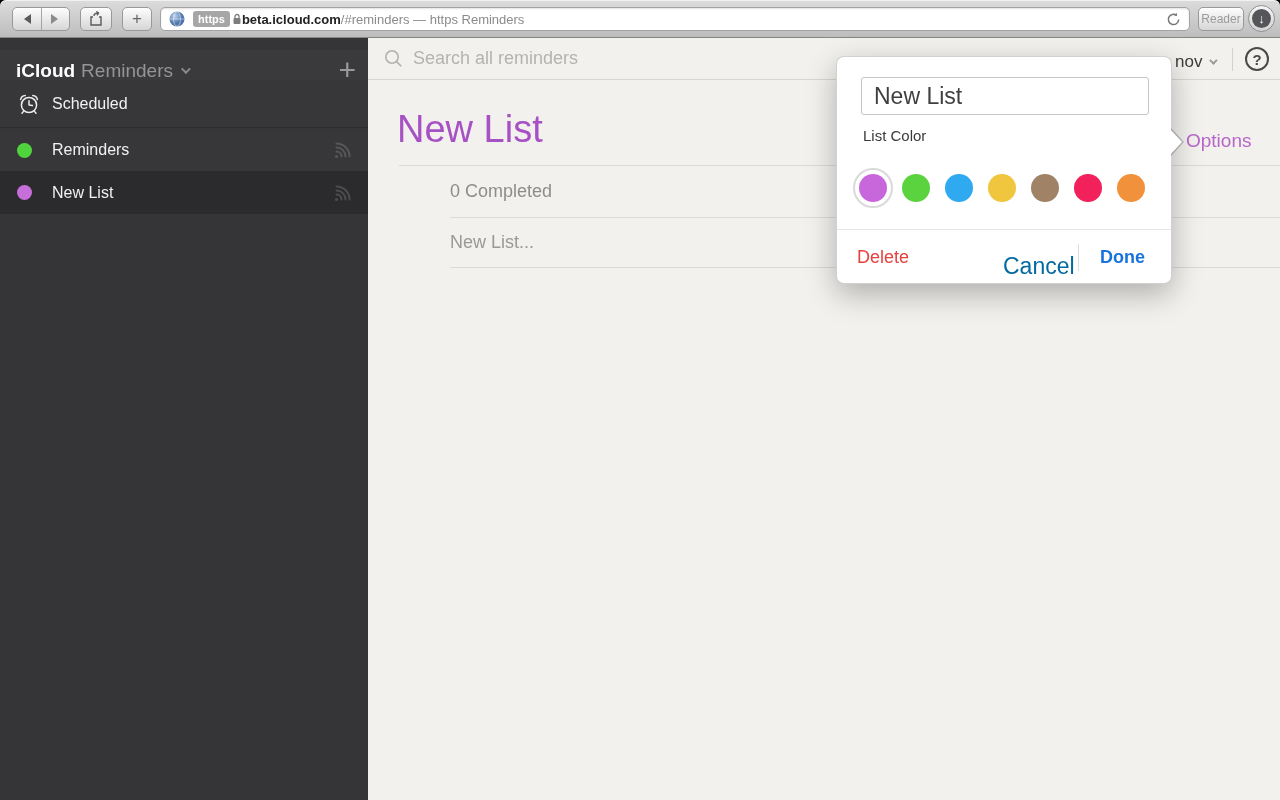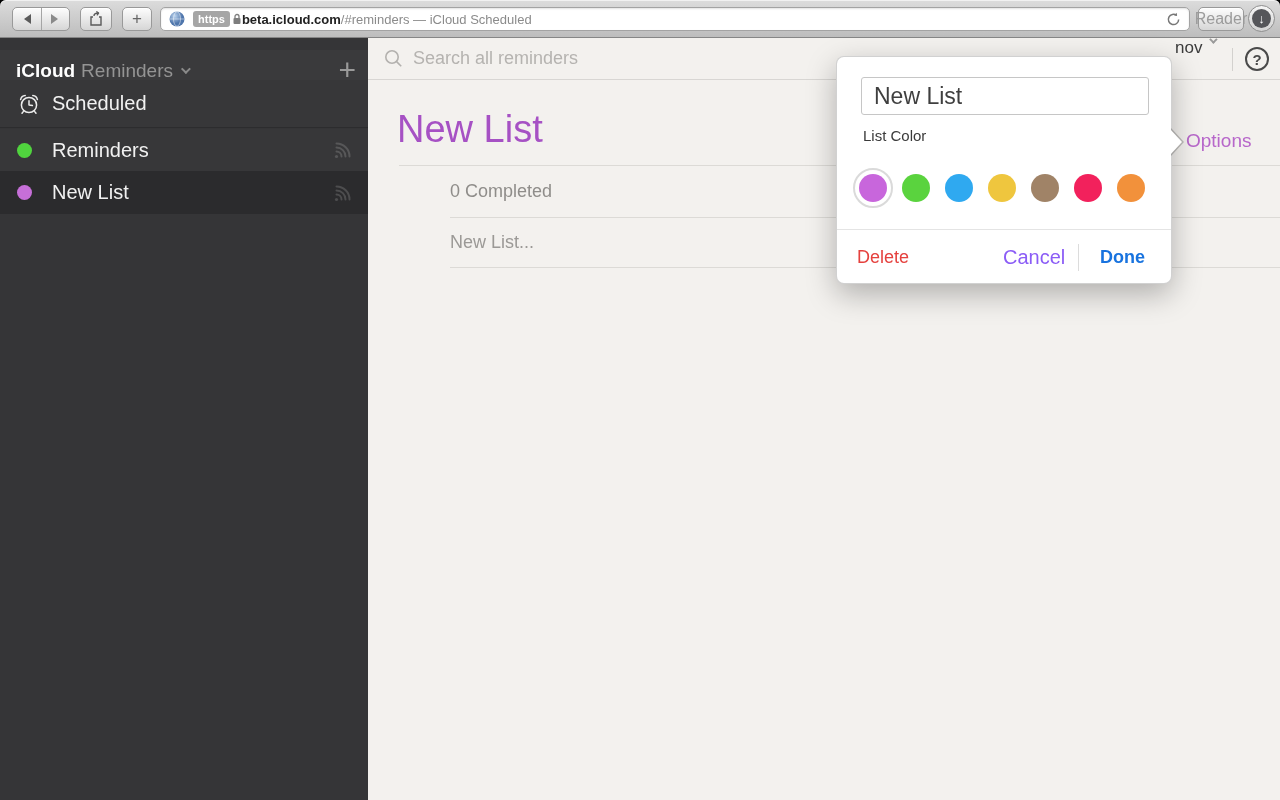--- a/index.html
+++ b/index.html
@@ -19,52 +19,52 @@
   .share { left:80px; width:32px; }
   .newtab { left:122px; width:30px; font-size:17px; color:#666; }
   .addressbar { position:absolute; left:160px; top:7px; width:1030px; height:24px; background:#fff;
     border:1px solid #a3a3a3; border-radius:5px; box-shadow:inset 0 1px 2px rgba(0,0,0,.12);
     display:flex; align-items:center; padding:0 8px; font-size:13px; }
   .https-pill { background:#a6a6a6; color:#fff; font-size:11px; font-weight:bold;
     border-radius:3px; padding:2px 5px; margin:0 2px 0 8px; }
   .url-domain { color:#222; font-weight:bold; }
   .url-rest { color:#8b8b8b; }
   .reload { margin-left:auto; }
-  .reader { left:1198px; width:46px; font-size:16px; color:#9b9b9b; }
+  .reader { left:1198px; width:46px; font-size:12px; color:#9b9b9b; }
   .download { position:absolute; left:1248px; top:5px; width:27px; height:27px; border-radius:50%;
     border:1px solid #8f8f8f; background:linear-gradient(#f6f6f6,#d2d2d2); display:flex; align-items:center; justify-content:center; }
   .download .inner { width:19px; height:19px; border-radius:50%; background:#55565a; color:#fff;
     font-size:13px; line-height:19px; text-align:center; }
 
   
   .sidebar { position:absolute; left:0; top:38px; width:368px; height:762px; background:#353537; color:#f1f1f1; }
   .sb-header { position:absolute; left:0; top:12px; width:100%; height:42px; background:#3a3a3c;
     border-bottom:1px solid #242426; display:flex; align-items:center; padding:8px 16px; font-size:19px; }
   .sb-header .bold { font-weight:bold; color:#fff; }
   .sb-header .reg { color:#949494; margin-left:6px; }
   .chev { display:inline-block; width:7px; height:7px; border-right:2px solid #8a8a8a;
     border-bottom:2px solid #8a8a8a; transform:rotate(45deg) translateY(-2px); margin-left:8px; }
   .sb-plus { position:absolute; right:12px; top:3px; font-size:30px; font-weight:100; color:#9a9a9a; cursor:default; }
-  .sb-row { position:absolute; left:0; width:100%; display:flex; align-items:center; padding-left:17px; font-size:20px; }
+  .sb-row { position:absolute; left:0; width:100%; display:flex; align-items:center; padding-left:17px; font-size:16px; }
   .sb-row .ic { width:26px; display:flex; align-items:center; }
   .sb-row .lbl { margin-left:9px; }
   .row-sched { top:42px; height:48px; background:#373739; border-bottom:1px solid #2c2c2e; }
   .row-rem { top:91px; height:42px; background:#373739; }
   .row-new { top:133px; height:43px; background:#2b2b2d; }
   .dot { width:15px; height:15px; border-radius:50%; }
   .bcast { position:absolute; right:14px; }
 
   
   .main { position:absolute; left:368px; top:38px; width:912px; height:762px; background:#f3f1ee; }
   .search-row { position:absolute; left:0; top:0; width:100%; height:42px; border-bottom:1px solid #d8d6d3;
     display:flex; align-items:center; padding-left:16px; }
   .search-input { border:none; outline:none; background:transparent; font-size:18px; color:#555;
     margin-left:10px; width:500px; font-family:"Liberation Sans", sans-serif; }
   .search-input::placeholder { color:#b5b3b0; opacity:1; }
-  .account { position:absolute; left:807px; top:0; height:48px; display:flex; align-items:flex-start; font-size:17px; color:#3c3c3c; }
+  .account { position:absolute; left:807px; top:0; height:48px; display:flex; align-items:center; font-size:17px; color:#3c3c3c; }
   .account .chev { width:6px; height:6px; border-color:#9a9a9a; margin-left:7px; }
   .hdr-divider { position:absolute; left:864px; top:10px; width:1px; height:23px; background:#d3d1ce; }
   .help { position:absolute; left:877px; top:9px; width:24px; height:24px; border:2px solid #4a4a4a;
     border-radius:50%; color:#4a4a4a; font-size:15px; font-weight:bold; text-align:center; line-height:21px; }
   .page-title { position:absolute; left:29px; top:70px; font-size:38px; font-weight:300; color:#a651c4; }
   .hr { position:absolute; height:1px; background:#dcdad6; right:0; }
   .hr1 { top:127px; left:31px; }
   .hr2 { top:179px; left:82px; }
   .hr3 { top:229px; left:82px; }
   .row-completed { position:absolute; left:82px; top:127px; height:52px; line-height:52px; font-size:18px; color:#8f8d8a; }
@@ -80,21 +80,21 @@
     border-left:12px solid #fff; border-right:none; }
   .list-name { position:absolute; left:24px; top:20px; width:288px; height:38px; border:1px solid #c6c6c6;
     border-radius:3px; font-size:23px; color:#3f3f3f; padding:0 12px; font-family:"Liberation Sans", sans-serif; outline:none; }
   .listcolor-lbl { position:absolute; left:26px; top:70px; font-size:15px; color:#3a3a3a; }
   .swatches { position:absolute; left:16px; top:111px; display:flex; gap:3px; }
   .swatch { width:40px; height:40px; border-radius:50%; display:flex; align-items:center; justify-content:center; }
   .swatch.selected { border:2px solid #dadada; }
   .swatch .dot { width:28px; height:28px; }
   .pop-footer { position:absolute; left:0; top:172px; width:100%; height:56px; border-top:1px solid #e4e4e4; }
   .btn-delete { position:absolute; left:20px; top:0; line-height:54px; font-size:18px; color:#e5413e; cursor:default; }
-  .btn-cancel { position:absolute; left:166px; top:0; line-height:54px; font-size:20px; color:#8b5cf6; cursor:default; }
+  .btn-cancel { position:absolute; left:166px; top:9px; line-height:54px; font-size:23px; color:#0369a1; cursor:default; }
   .foot-divider { position:absolute; left:241px; top:14px; width:1px; height:27px; background:#dcdcdc; }
   .btn-done { position:absolute; right:26px; top:0; line-height:54px; font-size:18px; font-weight:bold; color:#1873df; cursor:default; }
 </style>
 </head>
 <body>
 
 <div class="screen">
 
   <div class="chrome">
     <div class="tb-btn navgroup">
@@ -130,21 +130,21 @@
         <circle cx="8" cy="8" r="7.5" fill="url(#gl)"></circle>
         <ellipse cx="8" cy="8" rx="3.5" ry="7.2" fill="none" stroke="#fff" stroke-width=".8" opacity=".6"></ellipse>
         <line x1="1" y1="8" x2="15" y2="8" stroke="#fff" stroke-width=".8" opacity=".6"></line>
       </svg>
       <span class="https-pill">https</span>
       <svg width="10" height="12" viewBox="0 0 10 12">
         <rect x="1.5" y="5" width="7" height="6" rx="1" fill="#7e7e7e"></rect>
         <path d="M3 5 V3.5 a2 2 0 0 1 4 0 V5" fill="none" stroke="#7e7e7e" stroke-width="1.3"></path>
       </svg>
       <span class="url-domain">beta.icloud.com</span>
-      <span class="url-rest">/#reminders — iCloud Scheduled</span>
+      <span class="url-rest">/#reminders — https Reminders</span>
       <svg class="reload" width="15" height="15" viewBox="0 0 16 16" fill="none" stroke="#777" stroke-width="1.6">
         <path d="M13.5 8 a5.5 5.5 0 1 1 -2 -4.3"></path>
           <path d="M11.5 0.8 L11.7 4 L8.6 3.6" fill="#777" stroke="none"></path>
       </svg>
     </div>
     <div class="tb-btn reader">
         <span>Reader</span>
       </div>
     <div class="download">
         <div class="inner">↓</div>

